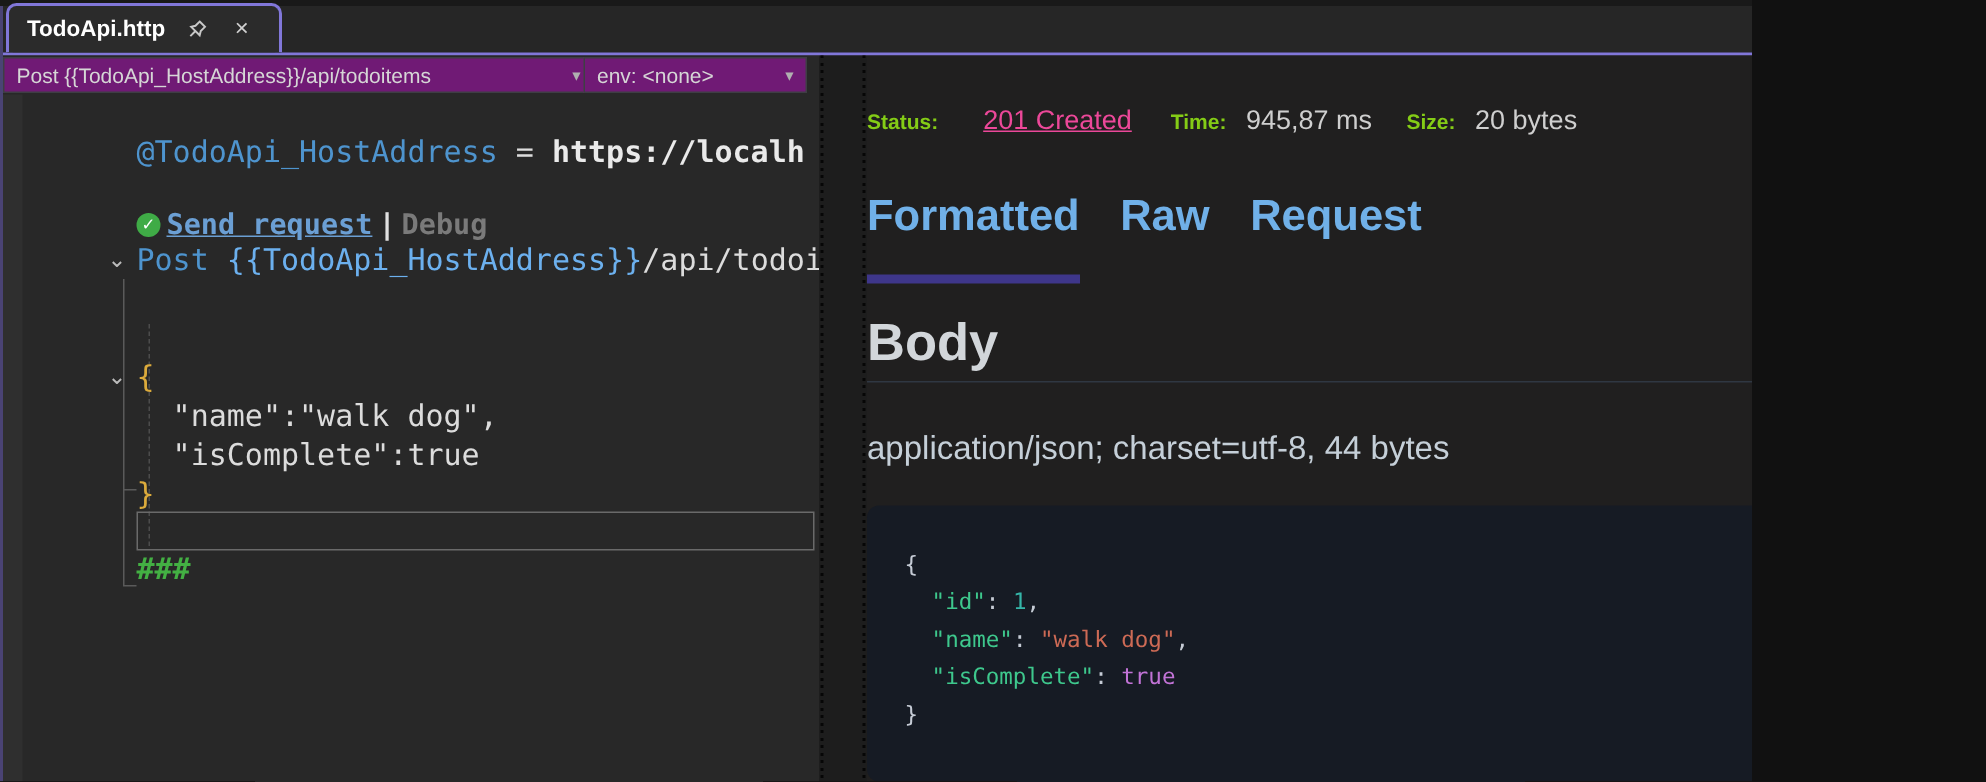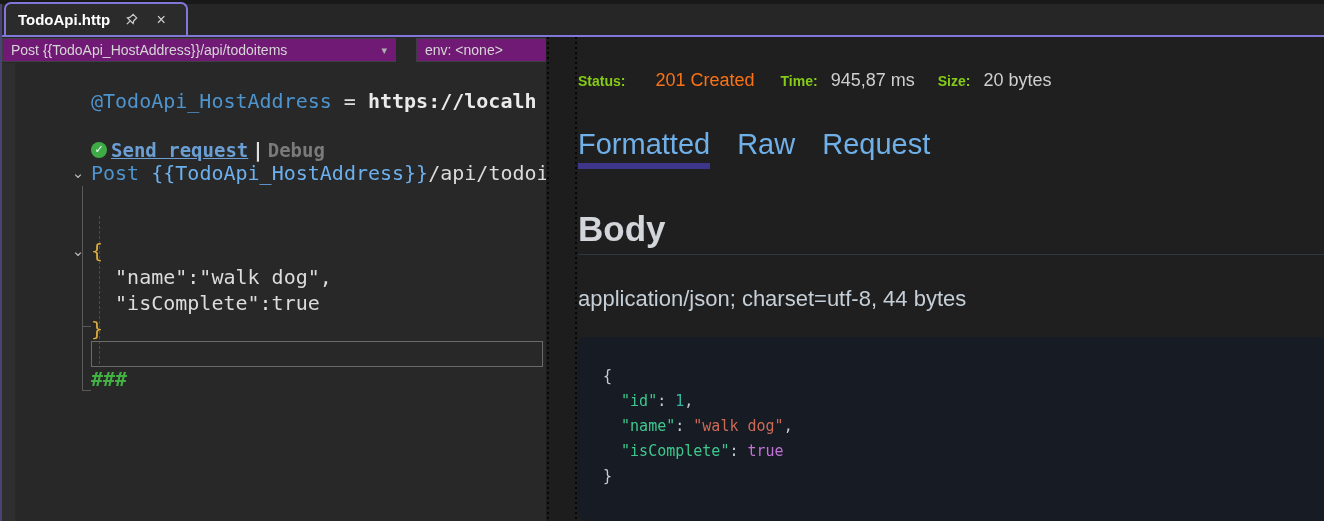--- a/index.html
+++ b/index.html
@@ -1,16 +1,16 @@
 <!DOCTYPE html>
 <html><head>
 <meta charset="utf-8">
 <style>
   html,body{margin:0;padding:0;background:#111;}
-  #app{position:relative;width:1324px;height:521px;background:#201f1f;overflow:hidden;
+  #app{position:relative;width:1168px;height:521px;background:#201f1f;overflow:hidden;
        font-family:"Liberation Sans",sans-serif;}
 
   
   .top-strip{position:absolute;left:0;top:0;width:1324px;height:4px;background:#191919;}
   .tabstrip{position:absolute;left:0;top:4px;width:1324px;height:31px;background:#262626;}
   .purple-line{position:absolute;left:0;top:35px;width:1324px;height:2px;background:#8177d9;}
   .left-edge{position:absolute;left:0;top:4px;width:2px;height:517px;background:#4a4374;}
 
   .doc-tab{position:absolute;left:4px;top:2px;width:184px;height:33px;background:#2b2b2b;
            border:2px solid #8177d9;border-bottom:none;border-radius:7px 7px 0 0;box-sizing:border-box;
@@ -18,21 +18,21 @@
   .doc-tab .title{color:#ffffff;font-weight:bold;font-size:15px;white-space:nowrap;}
   .tab-icon{display:inline-flex;align-items:center;justify-content:center;width:18px;height:18px;color:#c8c8c8;}
   .close-glyph{font-size:16px;color:#d0d0d0;line-height:1;}
 
   
   .editor-pane{position:absolute;left:2px;top:37px;width:544px;height:484px;background:#282828;overflow:hidden;}
   .combo{position:absolute;top:1px;height:24px;background:#701a75;border:1px solid #3e3e44;box-sizing:border-box;
          display:flex;align-items:center;justify-content:space-between;color:#d6d6d6;font-size:14px;padding:0 8px;white-space:nowrap;overflow:hidden;}
   .combo .caret{color:#b0b0b0;font-size:11px;margin-left:8px;}
   .combo-url{left:0;width:394px;}
-  .combo-env{left:414px;width:149px;gap:20px;}
+  .combo-env{left:387px;width:149px;gap:20px;}
   .gutter{position:absolute;left:0;top:26px;width:13px;height:458px;background:#2f2f2f;}
 
   .code-area{position:absolute;left:0;top:26px;width:544px;height:458px;
              font-family:"DejaVu Sans Mono",monospace;font-size:20px;line-height:26px;color:#dcdcdc;}
   .eline{position:absolute;left:89px;white-space:pre;}
   .c-blue{color:#4e94ce;} .c-lblue{color:#6cb0ee;} .c-white{color:#dcdcdc;}
   .c-wbold{color:#eaeaea;font-weight:bold;} .c-yellow{color:#dcab3c;} .c-green{color:#43b043;font-weight:bold;}
 
   .lens{position:absolute;left:89px;font-size:19px;line-height:20px;white-space:pre;display:flex;align-items:center;gap:4px;}
   .check-icon{display:inline-flex;width:16px;height:16px;border-radius:50%;background:#3fab46;color:#ffffff;
@@ -52,25 +52,25 @@
   .splitter{position:absolute;left:546px;top:37px;width:32px;height:484px;background:#1d1d1d;}
   .dots{position:absolute;top:0;width:2px;height:100%;
         background:repeating-linear-gradient(to bottom,#060606 0 2px,transparent 2px 5px);}
   .dots.d1{left:1px;} .dots.d2{right:1px;}
 
   
   .resp{position:absolute;left:578px;top:37px;width:746px;height:484px;background:#201f1f;}
   .status-row{position:absolute;left:0;top:33px;display:flex;align-items:baseline;white-space:pre;}
   .st-label{font-family:Liberation Sans, sans-serif;font-weight:bold;font-size:14px;color:#84cc16;}
   .st-val{font-size:18px;color:#cfcfcf;}
-  .st-red{color:#f97316;}
+  .st-red{color:#ec4899;text-decoration:underline;}
   .gap-a{margin-right:30px;} .gap-b{margin-right:26px;} .gap-c{margin-right:13px;} .gap-d{margin-right:23px;}
 
   .resp-tabs{position:absolute;left:0;top:90px;display:flex;gap:27px;align-items:flex-start;}
-  .rtab{font-size:29px;font-weight:normal;color:#70b0e8;line-height:34px;padding-bottom:2px;cursor:default;}
+  .rtab{font-size:29px;font-weight:bold;color:#70b0e8;line-height:34px;padding-bottom:22px;cursor:default;}
   .rtab.active{border-bottom:6px solid #3e368a;}
 
   .body-heading{position:absolute;left:0;top:172px;font-size:35px;font-weight:bold;color:#d2d6da;}
   .rule{position:absolute;left:0;top:217px;width:746px;height:1px;background:#2f3742;}
   .ctype{position:absolute;left:0;top:249px;font-size:22px;color:#c5cfd8;text-align:center;}
 
   .json-block{position:absolute;left:0;top:300px;width:746px;height:184px;background:#161b24;
               border-radius:8px 0 0 8px;box-sizing:border-box;padding:27px 0 0 25px;
               font-family:"DejaVu Sans Mono",monospace;font-size:15px;line-height:25px;}
   .json-block .cl{white-space:pre;}

